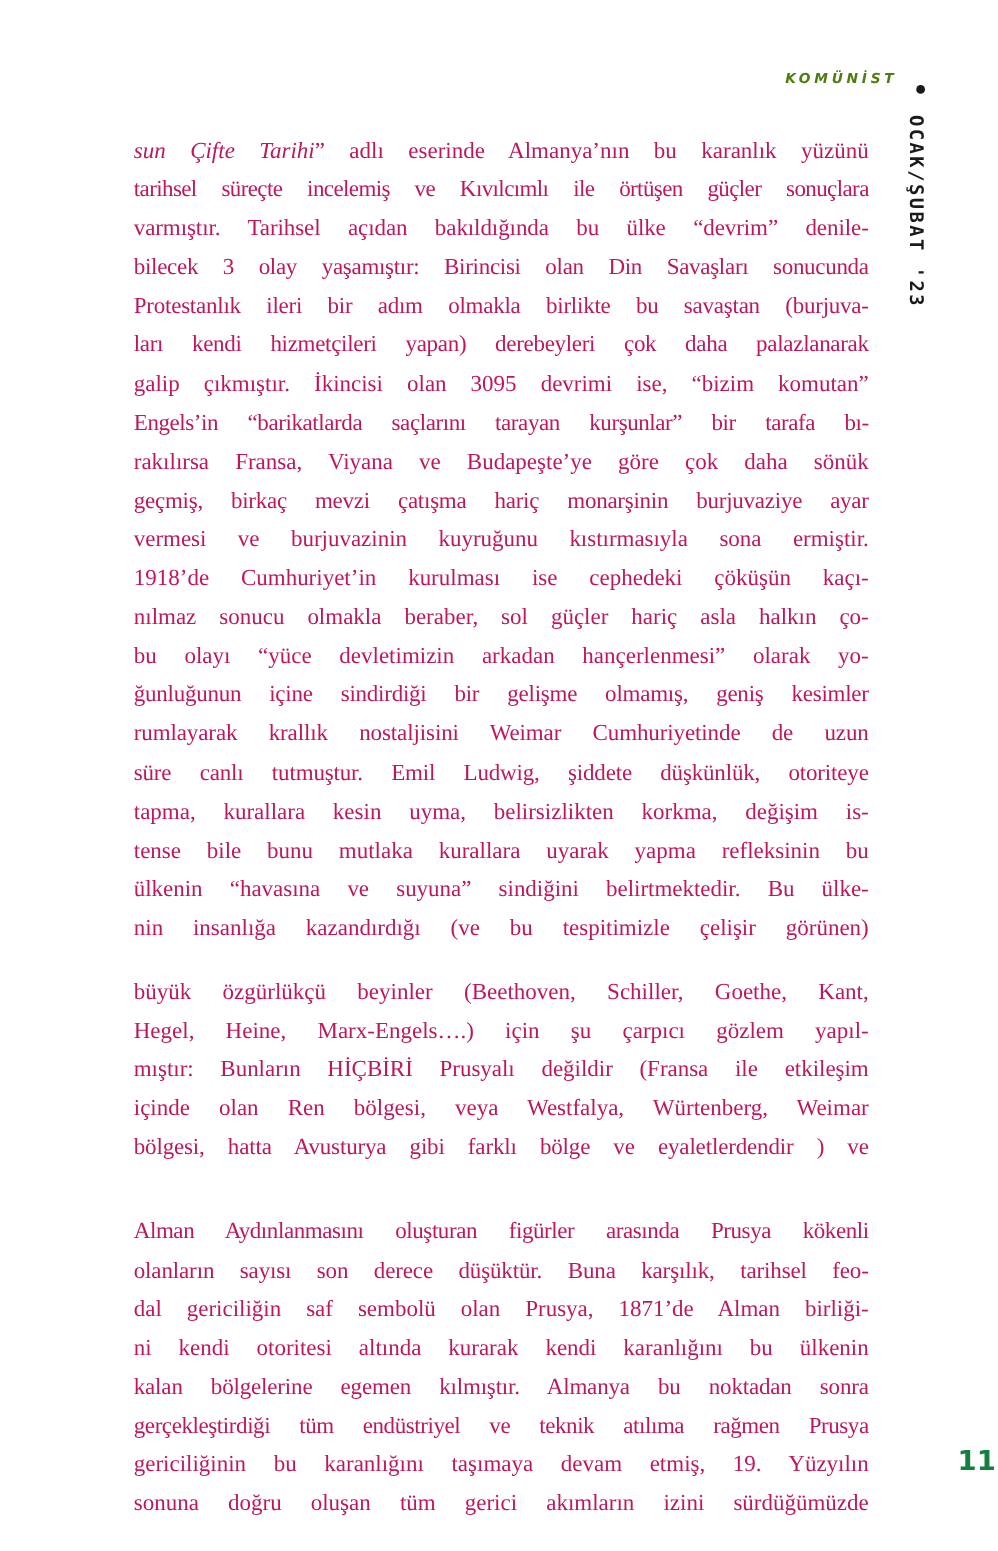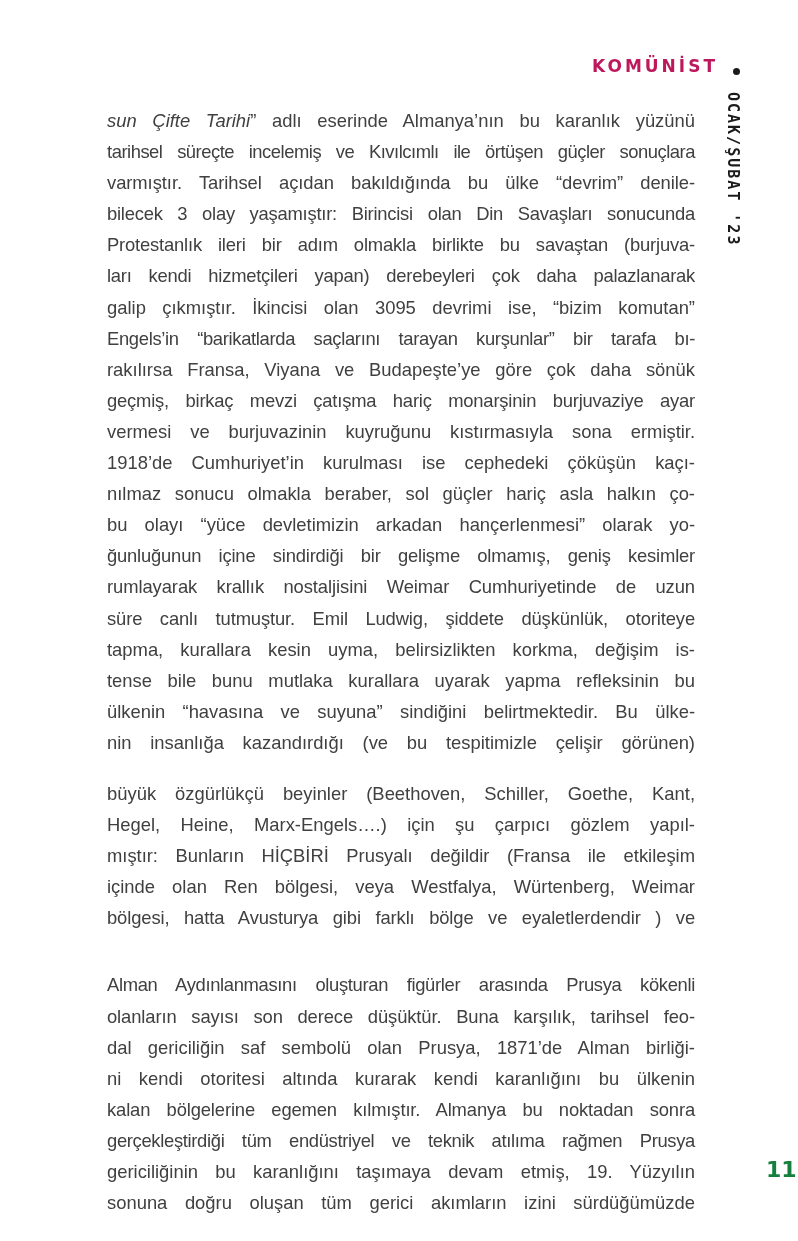--- a/index.html
+++ b/index.html
@@ -1,35 +1,35 @@
 <!DOCTYPE html>
 <html><head>
 <meta charset="utf-8">
 <style>
   html, body { margin: 0; padding: 0; background: #ffffff; }
   body { width: 798px; height: 1241px; position: relative; overflow: hidden; }
   .header {
     position: absolute; top: 56px; right: 80px;
-    font-family: "DejaVu Sans", sans-serif; font-weight: bold; 
-    font-size: 17px; letter-spacing: 3px; color: #be185d;
+    font-family: "DejaVu Sans", sans-serif; font-weight: bold; font-style: italic;
+    font-size: 11px; letter-spacing: 3px; color: #4d7c0f;
   }
   .dot {
     position: absolute; top: 68px; left: 733px; width: 7px; height: 7px;
     border-radius: 50%; background: #1a1a1a;
   }
   .vertical {
     position: absolute; left: 724px; top: 92px;
     writing-mode: vertical-rl;
     font-family: "DejaVu Sans Mono", monospace; font-weight: bold;
     font-size: 15px; letter-spacing: 2px; color: #1a1a1a;
   }
   .body-text {
     position: absolute; left: 107px; top: 105px; width: 588px;
-    font-family: Liberation Sans, sans-serif; font-size: 18.4px; line-height: 31.1px;
-    color: #404040;
+    font-family: Liberation Serif, serif; font-size: 18.4px; line-height: 31.1px;
+    color: #be185d;
   }
   .line { display: block; white-space: nowrap; text-align: justify; text-align-last: justify; height: 31.1px; }
   .italic { font-style: italic; }
   .page-number {
     position: absolute; top: 1157px; left: 723px;
     font-family: "DejaVu Sans", sans-serif; font-weight: bold; font-size: 22px; color: #15803d; margin-left: 43px;
   }
 </style>
 </head>
 <body>

